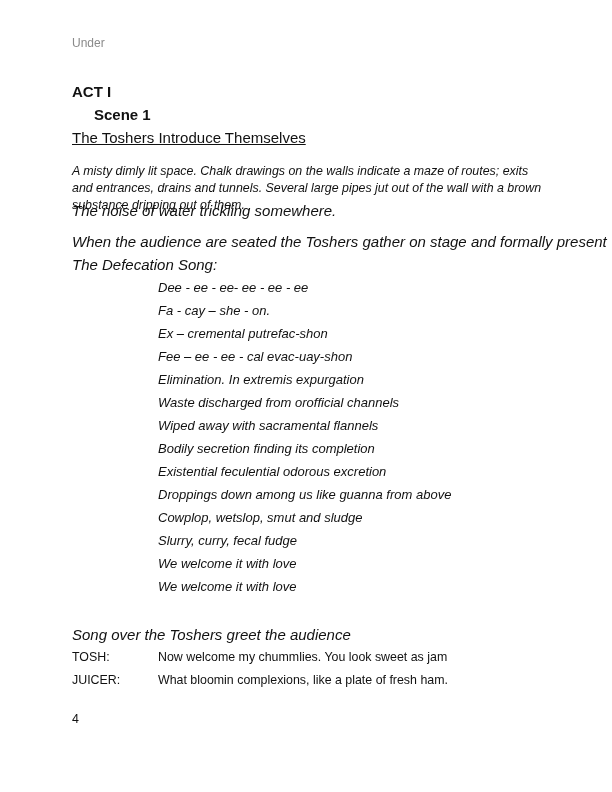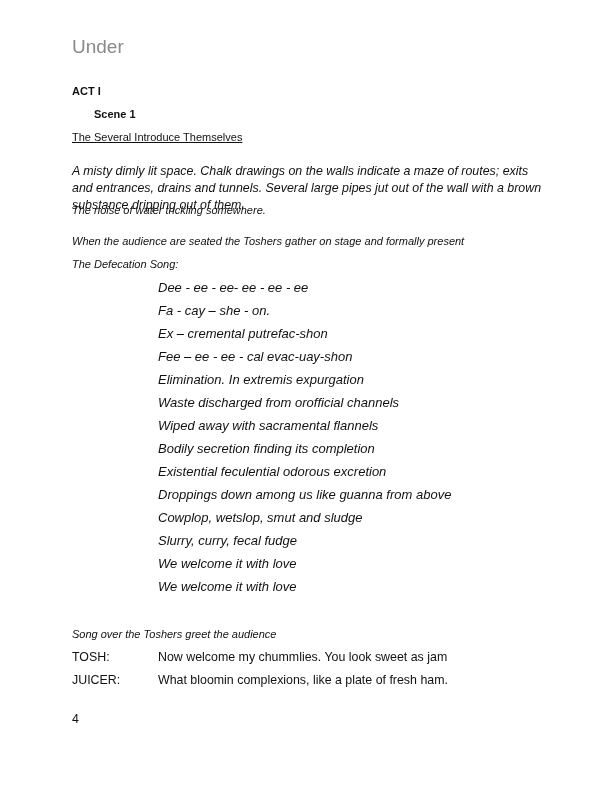--- a/index.html
+++ b/index.html
@@ -18,27 +18,27 @@
     .page {
       position: absolute;
       left: 0; top: 0;
       width: 612px; height: 792px;
       background: #ffffff;
     }
     .header {
       position: absolute;
       left: 72px;
       top: 36px;
-      font-size: 19px;
+      font-size: 12px;
       color: #8a8a8a;
     }
     .line {
       position: absolute;
       left: 72px;
-      font-size: 11px;
+      font-size: 15px;
       line-height: 17px;
       white-space: nowrap;
     }
     .bold { font-weight: bold; }
     .underline { text-decoration: underline; }
     .italic { font-style: italic; }
     .desc {
       position: absolute;
       left: 72px;
       width: 480px;
@@ -74,21 +74,21 @@
   </style>
 </head>
 <body>
 
 <div class="page">
 
   <div class="header">Under</div>
 
   <div class="line bold" style="top:83px;">ACT I</div>
   <div class="line bold" style="top:106px;margin-left:22px;">Scene 1</div>
-  <div class="line underline" style="top:129px;">The Several Introduce Themselves</div>
+  <div class="line underline" style="top:129px;">The Toshers Introduce Themselves</div>
 
   <div class="desc" style="top:152px;margin-top:11px;">A misty dimly lit space. Chalk drawings on the walls indicate a maze of routes; exits and entrances, drains and tunnels. Several large pipes jut out of the wall with a brown substance dripping out of them.</div>
   <div class="line italic" style="top:202px;">The noise of water trickling somewhere.</div>
   <div class="line italic" style="top:233px;">When the audience are seated the Toshers gather on stage and formally present</div>
   <div class="line italic" style="top:256px;">The Defecation Song:</div>
 
   <div class="lyric" style="top:279px;">Dee - ee - ee- ee - ee  - ee</div>
   <div class="lyric" style="top:302px;">Fa - cay – she - on.</div>
   <div class="lyric" style="top:325px;">Ex – cremental putrefac-shon</div>
   <div class="lyric" style="top:348px;">Fee – ee - ee -  cal evac-uay-shon</div>

